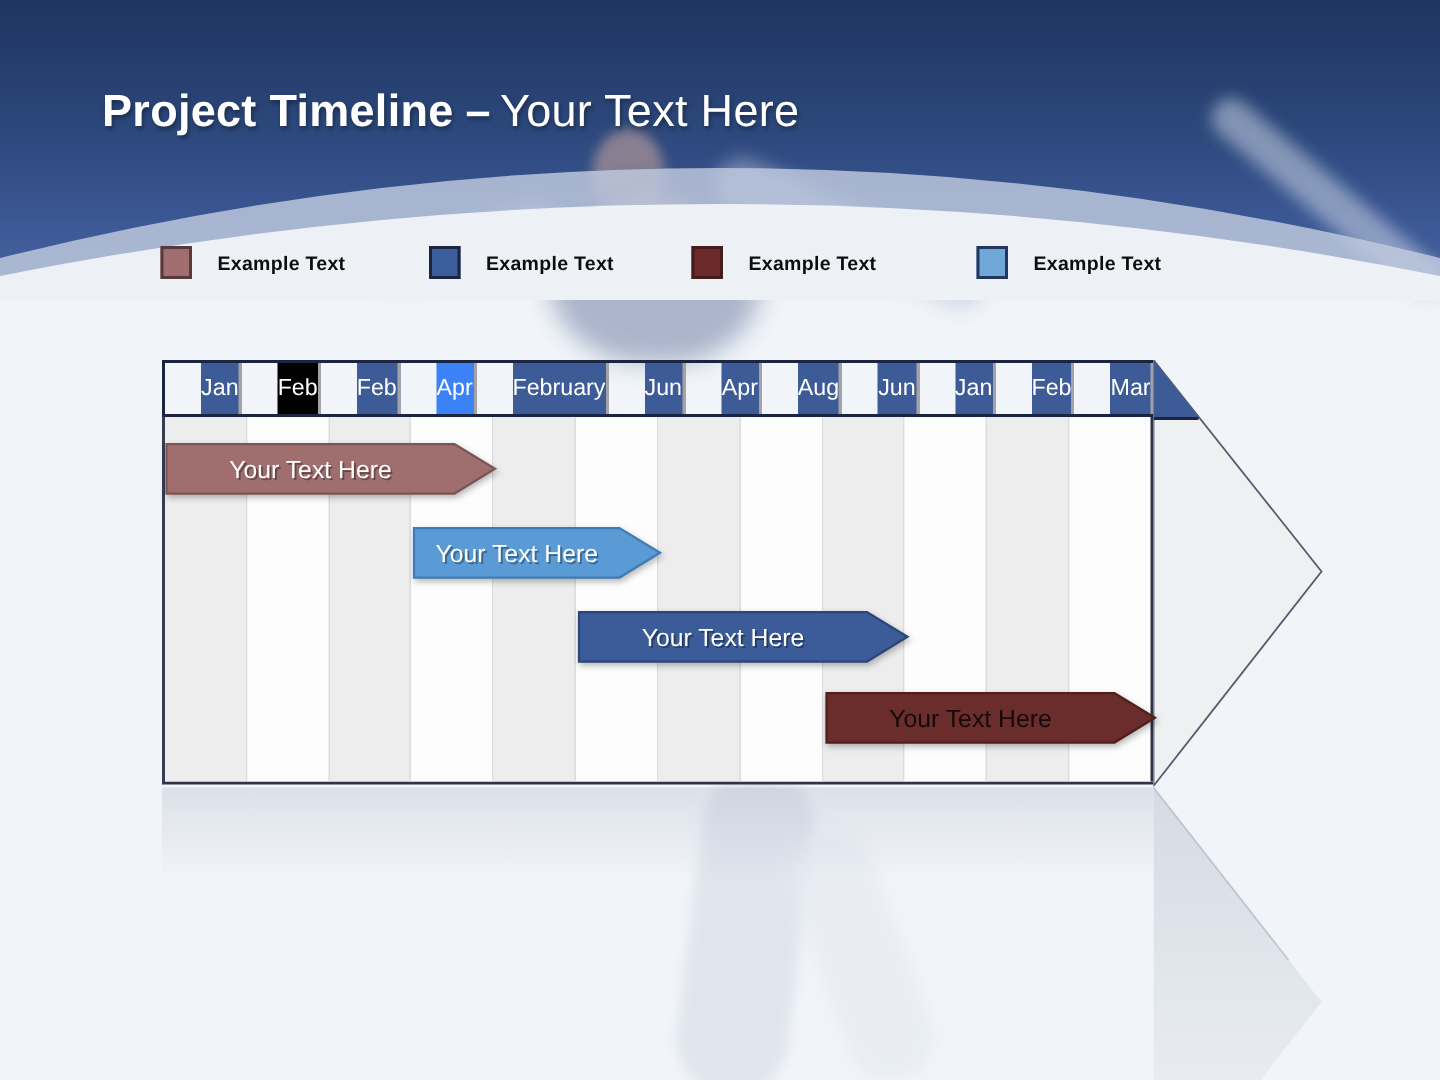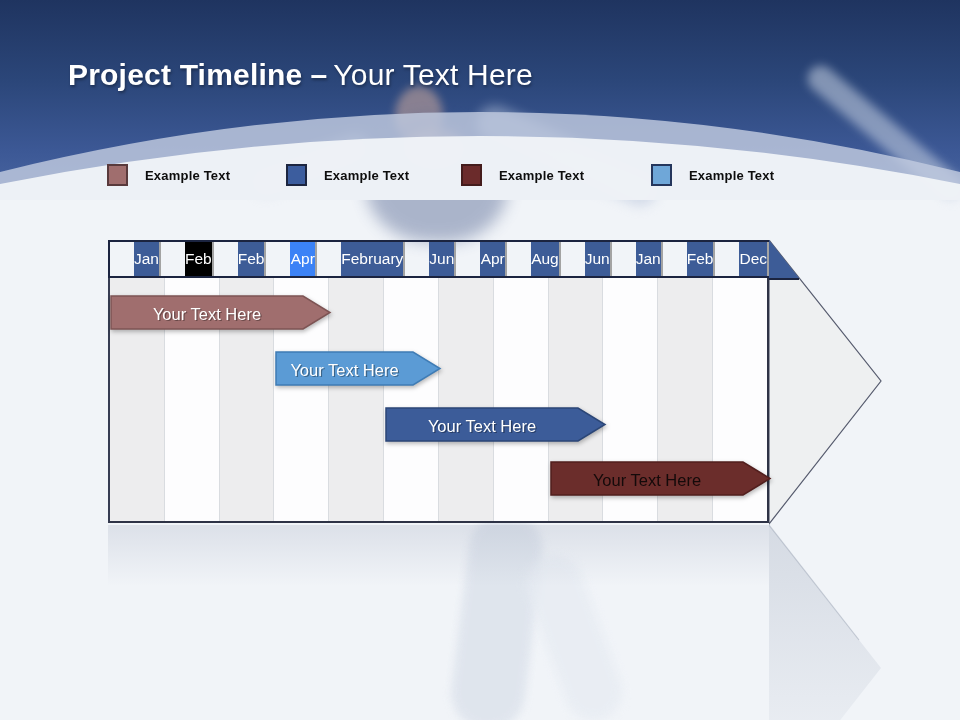--- a/index.html
+++ b/index.html
@@ -105,21 +105,21 @@
       <div class="tl-hcell" style="background: #000000;">Feb</div>
       <div class="tl-hcell" style="background: rgb(61, 92, 151);">Feb</div>
       <div class="tl-hcell" style="background: #3b82f6;">Apr</div>
       <div class="tl-hcell" style="background: rgb(61, 92, 151);">February</div>
       <div class="tl-hcell" style="background: rgb(61, 92, 151);">Jun</div>
       <div class="tl-hcell" style="background: rgb(61, 92, 151);">Apr</div>
       <div class="tl-hcell" style="background: rgb(61, 92, 151);">Aug</div>
       <div class="tl-hcell" style="background: rgb(61, 92, 151);">Jun</div>
       <div class="tl-hcell" style="background: rgb(61, 92, 151);">Jan</div>
       <div class="tl-hcell" style="background: rgb(61, 92, 151);">Feb</div>
-      <div class="tl-hcell" style="background: rgb(61, 92, 151);">Dec</div>
+      <div class="tl-hcell" style="background: rgb(61, 92, 151);">Mar</div>
     </div>
 
   <div class="tl-body">
       <div class="tl-col odd"></div>
       <div class="tl-col even"></div>
       <div class="tl-col odd"></div>
       <div class="tl-col even"></div>
       <div class="tl-col odd"></div>
       <div class="tl-col even"></div>
       <div class="tl-col odd"></div>

